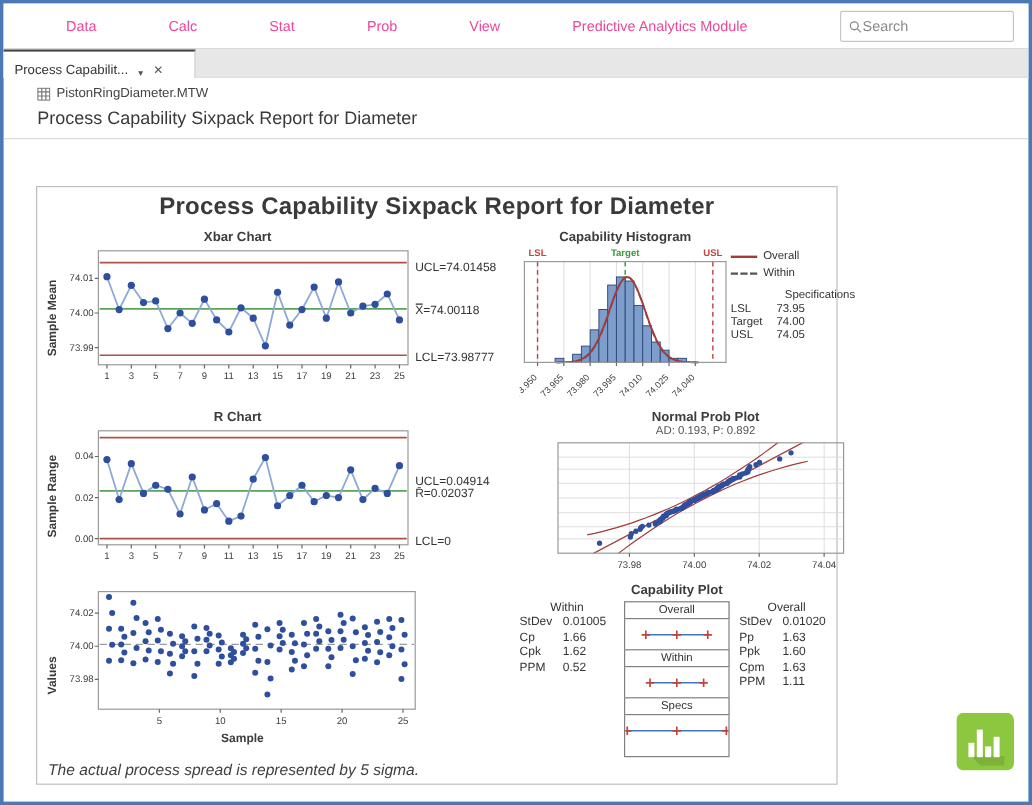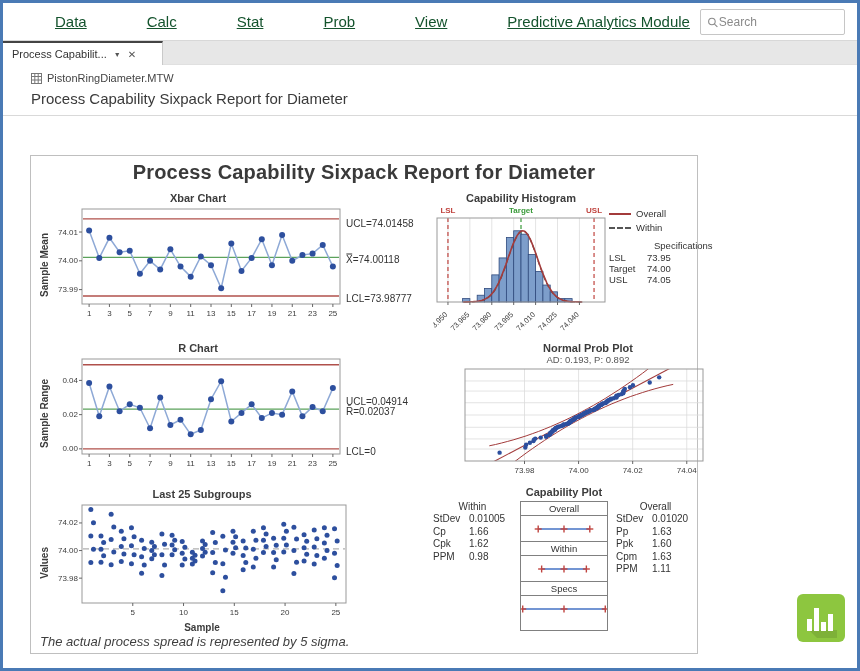--- a/index.html
+++ b/index.html
@@ -1,28 +1,28 @@
 <!DOCTYPE html>
 <html><head>
 <meta charset="utf-8">
 <style>
   * { margin:0; padding:0; box-sizing:border-box; }
   body { font-family:"Liberation Sans", sans-serif; background:#fff; width:860px; height:671px; overflow:hidden; }
   .window { width:860px; height:671px; border:3px solid #4a7ab5; background:#fff; position:relative; }
 
   
   .menubar { height:38px; display:flex; align-items:center; gap:60px; padding-left:52px; border-bottom:1px solid #d8d8d8; position:relative; background:#fff; }
-  .menu-item { font-size:15px; color:#14532d; cursor:default; white-space:nowrap;text-decoration:underline; }
+  .menu-item { font-size:12px; color:#ec4899; cursor:default; white-space:nowrap; }
   .searchbox { position:absolute; right:12px; top:6px; width:145px; height:26px; border:1px solid #c6c6c6; border-radius:2px; display:flex; align-items:center; padding:0 6px; background:#fff; }
   .searchbox input { border:none; outline:none; font-size:12px; color:#444; width:100%; font-family:"Liberation Sans", sans-serif; }
   .searchbox input::placeholder { color:#8a8a8a; }
 
   
   .tabstrip { height:24px; background:#e7e7e7; border-bottom:1px solid #e0e0e0; display:flex; }
-  .tab { height:24px; background:#fff; border-top:2px solid #444; border-right:1px solid #c9c9c9; display:flex; align-items:center; gap:7px; padding:0 9px; font-size:11px; color:#333; min-width:160px; }
+  .tab { height:24px; background:#fff; border-top:2px solid #444; border-right:1px solid #c9c9c9; display:flex; align-items:flex-end; gap:7px; padding:0 9px; font-size:11px; color:#333; min-width:160px; }
   .tab .caret { font-size:7px; color:#555; }
   .tab .close { font-size:10px; color:#555; }
 
   
   .worksheet-row { display:flex; align-items:center; gap:5px; padding:7px 12px 3px 28px; font-size:11px; color:#444; }
   .page-title { padding:3px 0 8px 28px; font-size:15px; color:#3a3a3a; }
   .rule { height:1px; background:#d9d9d9; width:100%; }
 
   
   .report { position:absolute; left:27px; top:152px; width:668px; height:499px; border:1px solid #bfbfbf; background:#fff; }
@@ -509,21 +509,20 @@
           <line x1="229.77272727272816" y1="96" x2="229.77272727272816" y2="99" stroke="#666"></line>
           <text x="229.77272727272816" y="108" font-size="8" fill="#3c3c3c" text-anchor="middle">74.04</text>
         </svg>
     </div>
 
     <div class="block b-last">
       <div class="ylab">
           <span>Values</span>
         </div>
       <div class="ccol">
-        <div class="chart-title">Last 25 Subgroups</div>
         <svg id="svg-last" width="300" height="122">
             <rect x="30" y="5" width="264" height="98" fill="none" stroke="#999999" stroke-width="1"></rect>
             <line x1="31" y1="48.920563380277684" x2="293" y2="48.920563380277684" stroke="#9a9a9a" stroke-width="1" stroke-dasharray="6,4"></line>
             <line x1="27" y1="78.15492957746312" x2="30" y2="78.15492957746312" stroke="#666"></line>
             <text x="26" y="80.65492957746312" font-size="8" fill="#3c3c3c" text-anchor="end">73.98</text>
             <line x1="27" y1="50.54929577465093" x2="30" y2="50.54929577465093" stroke="#666"></line>
             <text x="26" y="53.04929577465093" font-size="8" fill="#3c3c3c" text-anchor="end">74.00</text>
             <line x1="27" y1="22.94366197183872" x2="30" y2="22.94366197183872" stroke="#666"></line>
             <text x="26" y="25.44366197183872" font-size="8" fill="#3c3c3c" text-anchor="end">74.02</text>
             <line x1="80.76923076923077" y1="103" x2="80.76923076923077" y2="106" stroke="#666"></line>
@@ -679,21 +678,21 @@
               <div class="stat-row">
                 <span>Cp</span>
                 <span>1.66</span>
               </div>
               <div class="stat-row">
                 <span>Cpk</span>
                 <span>1.62</span>
               </div>
               <div class="stat-row">
                 <span>PPM</span>
-                <span>0.98</span>
+                <span>0.52</span>
               </div>
             </div>
         </div>
         <div class="ivl-col" id="ivl-col">
             <div class="band">Overall</div>
             <svg width="86" height="26">
               <line x1="17.2" y1="13" x2="68.8" y2="13" stroke="#4472c4" stroke-width="1.3"></line>
               <line x1="13.7" y1="13" x2="20.7" y2="13" stroke="#c0443f" stroke-width="1.4"></line>
               <line x1="17.2" y1="9.5" x2="17.2" y2="16.5" stroke="#c0443f" stroke-width="1.4"></line>
               <line x1="39.5" y1="13" x2="46.5" y2="13" stroke="#c0443f" stroke-width="1.4"></line>

